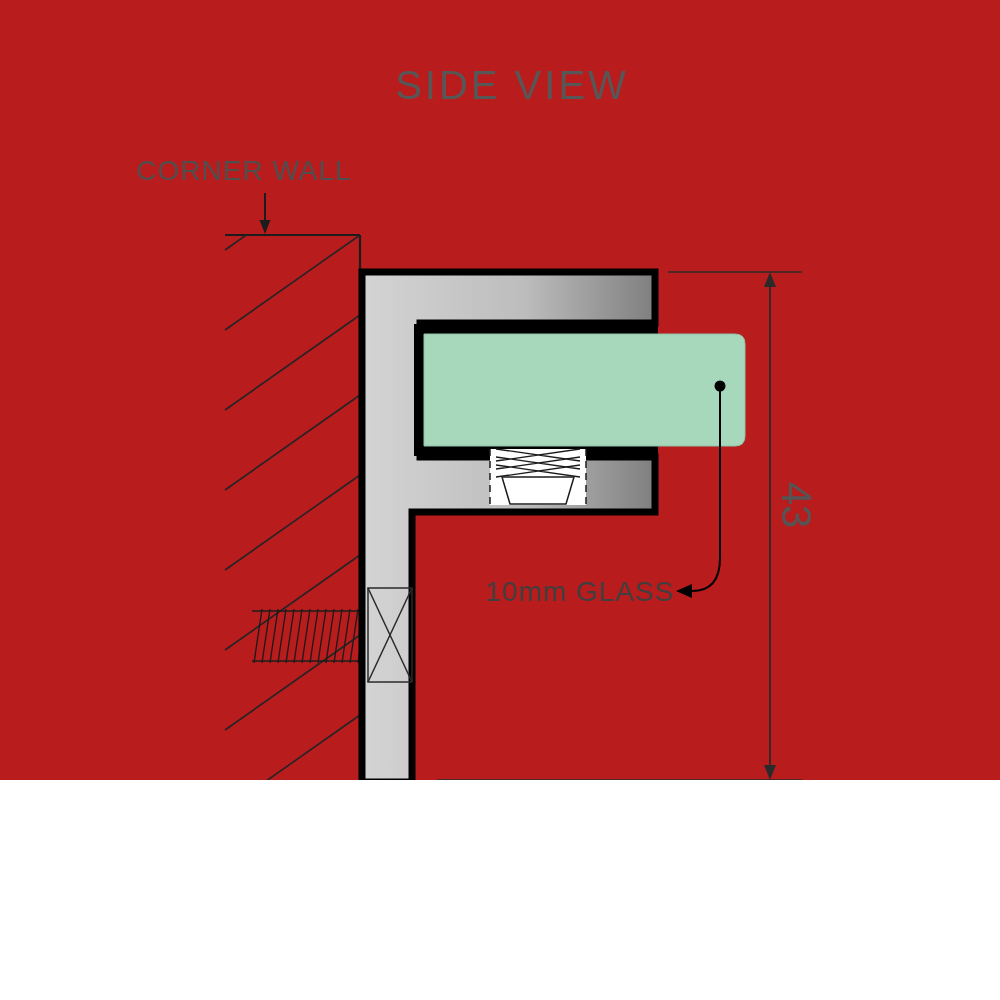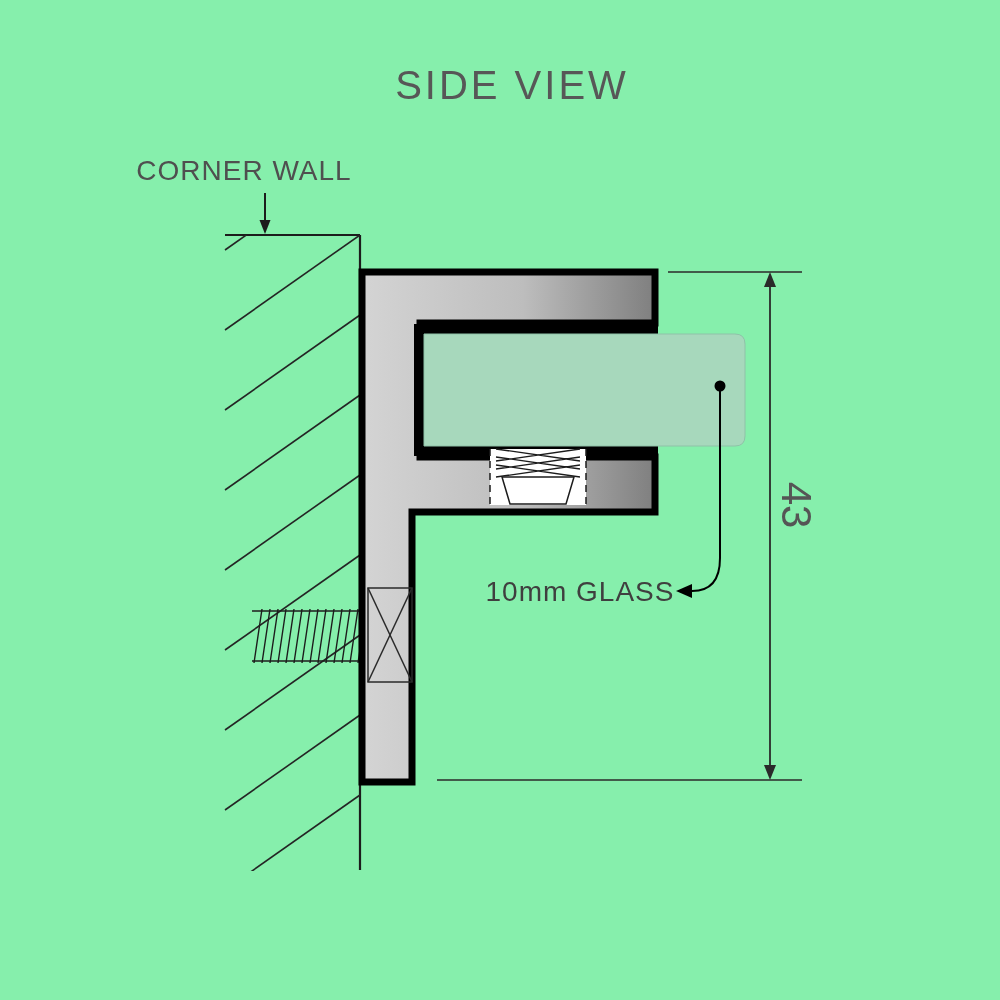--- a/index.html
+++ b/index.html
@@ -6,22 +6,22 @@
     margin: 0;
     padding: 0;
     background: #ffffff;
     width: 1000px;
     height: 1000px;
     font-family: "Liberation Sans", sans-serif;
   }
   #stage {
     position: relative;
     width: 1000px;
-    height: 1000px;
-    background: #86efac;
+    height: 780px;
+    background: #b91c1c;
     overflow: hidden;
   }
   svg { display: block; }
   text {
     font-family: "Liberation Sans", sans-serif;
   }
   .title-text {
     font-size: 40px;
     letter-spacing: 3px;
   }

